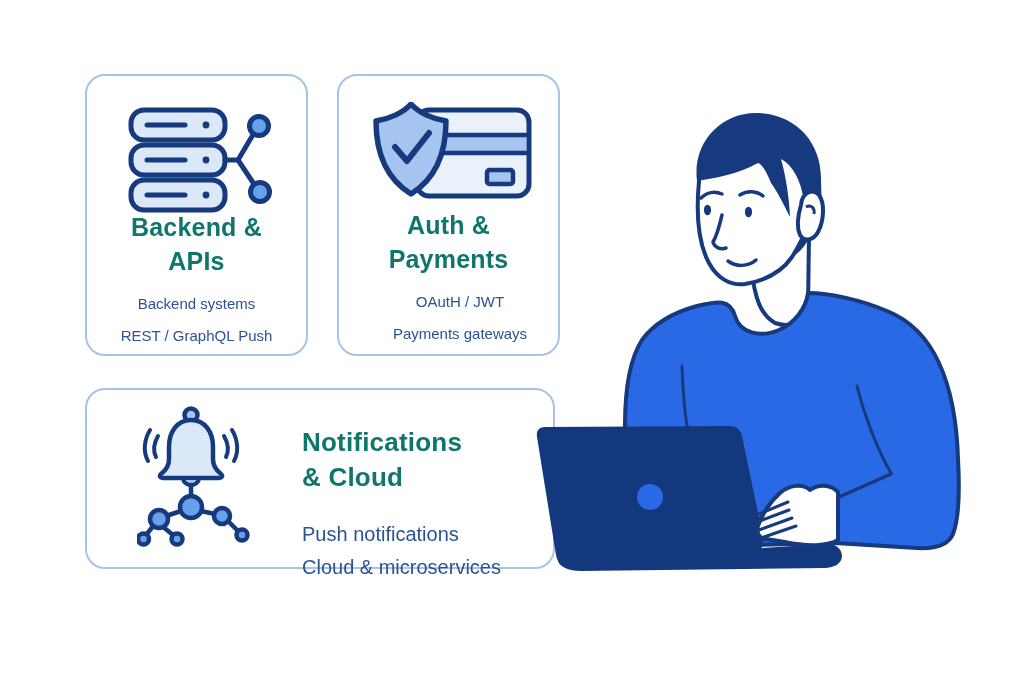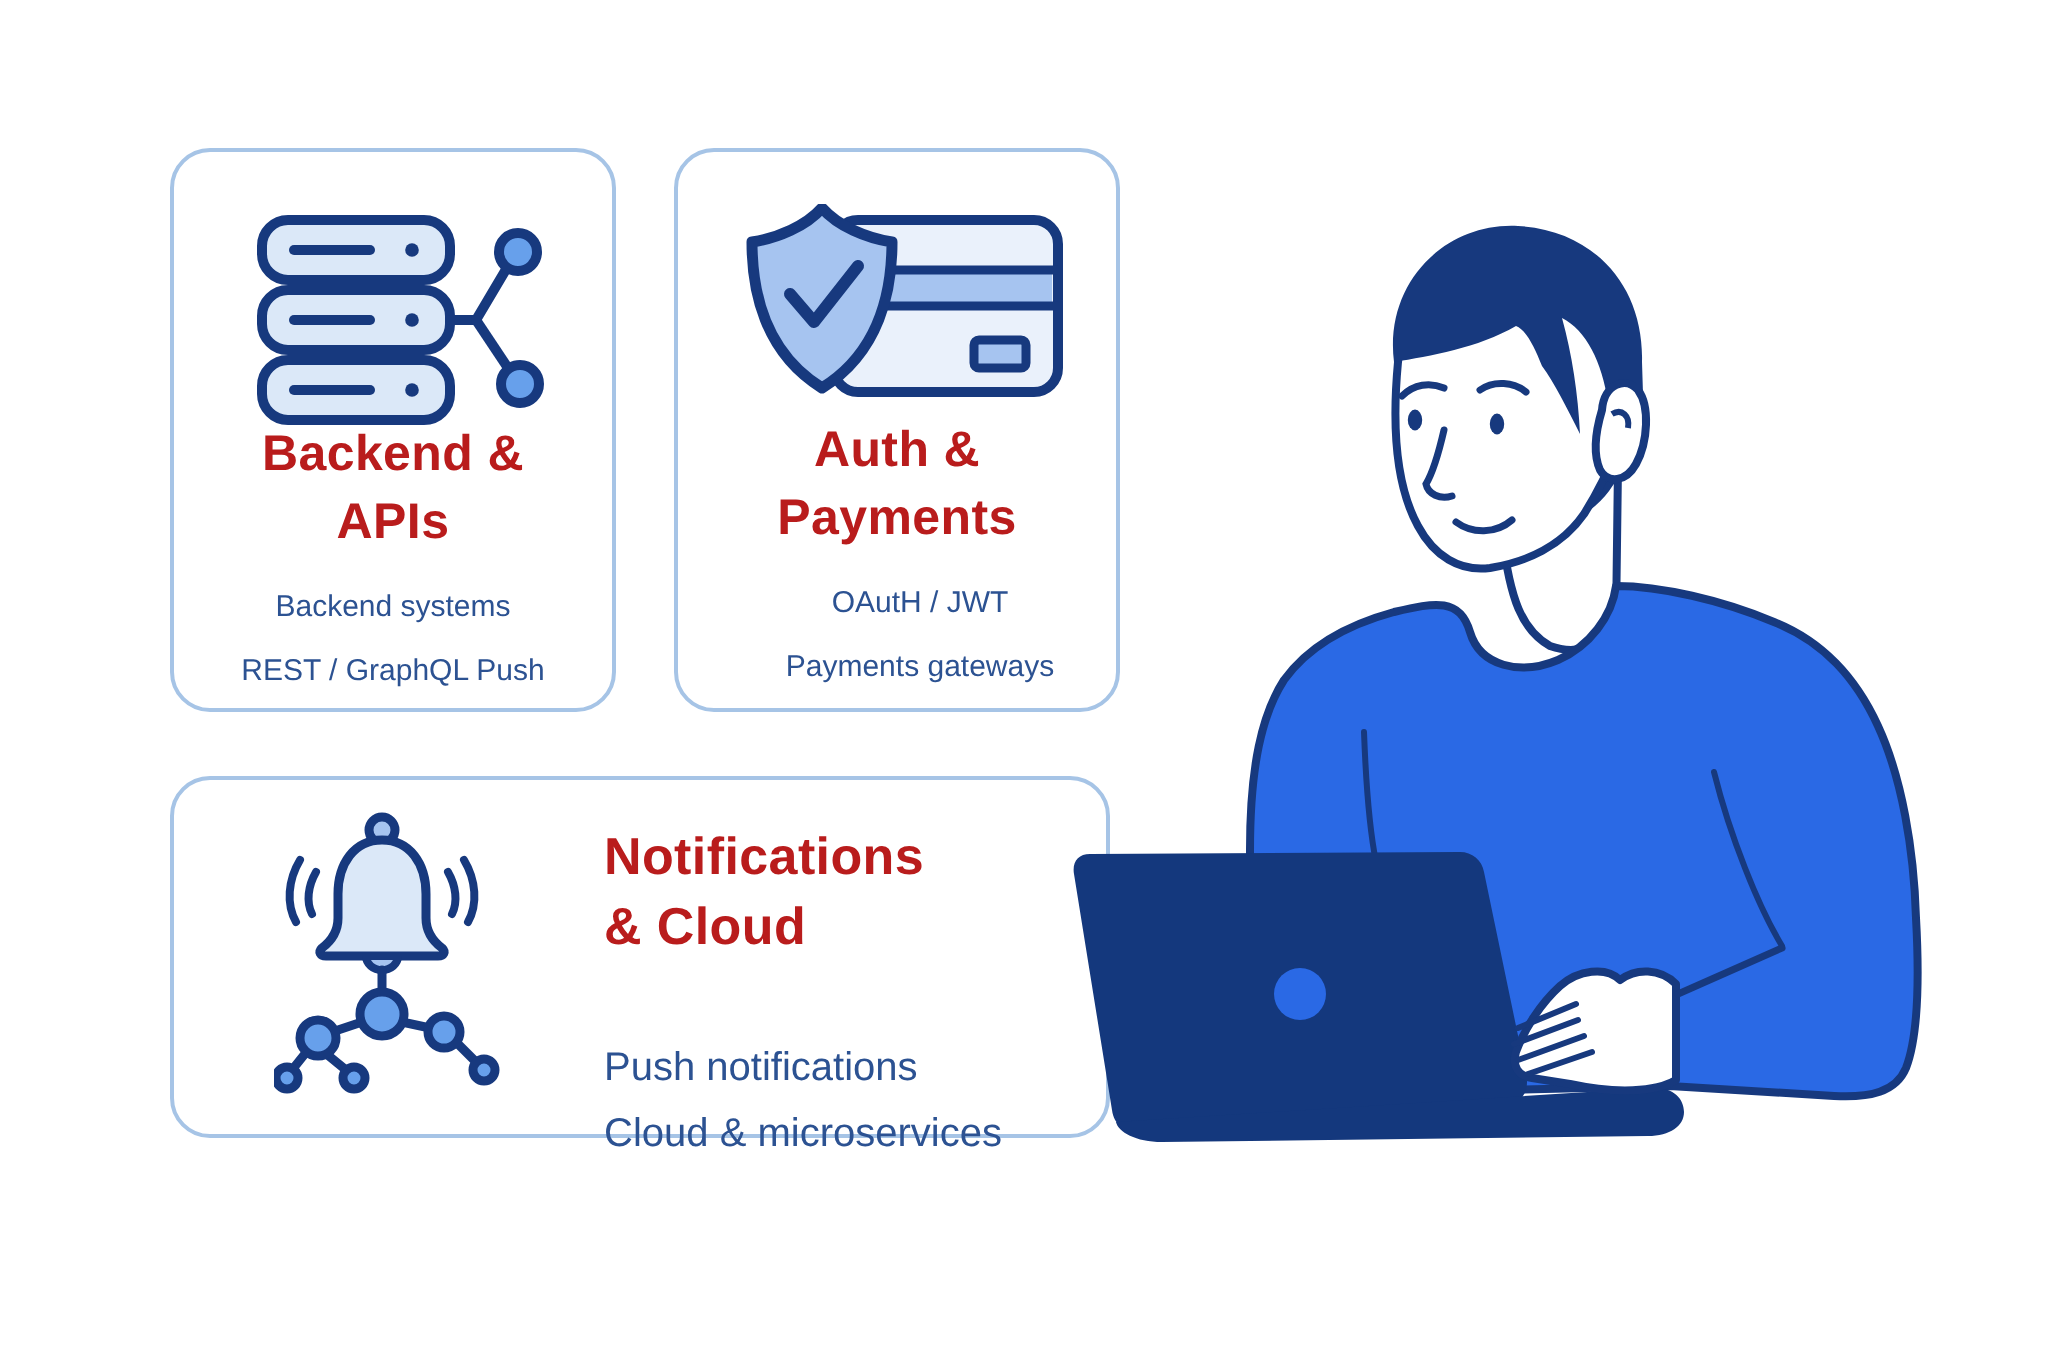--- a/index.html
+++ b/index.html
@@ -8,27 +8,27 @@
     overflow:hidden;font-family:"Liberation Sans",sans-serif;
   }
   .card{
     position:absolute;background:#ffffff;border:2.5px solid #a6c4e6;
     border-radius:20px;box-sizing:border-box;
   }
   .card-sm{width:223px;height:282px;text-align:center;}
   .card-icon{position:absolute;}
   .card-title{
     position:absolute;left:0;right:0;font-weight:bold;font-size:25px;
-    line-height:34px;color:#b91c1c;letter-spacing:0.2px;
+    line-height:34px;color:#0f766e;letter-spacing:0.2px;
   }
   .card-sub{
     position:absolute;left:0;right:0;font-size:15px;line-height:32px;color:#2c5292;
   }
   .card-wide{width:470px;height:181px;}
-  .card-wide .card-title{left:215px;right:auto;top:21px;font-size:26px;line-height:35px;text-align:left;}
+  .card-wide .card-title{left:215px;right:auto;top:35px;font-size:26px;line-height:35px;text-align:left;}
   .card-wide .card-sub{left:215px;right:auto;top:100px;text-align:left;line-height:33px;font-size:20px;margin-top:28px;}
   .person-svg{position:absolute;left:525px;top:85px;width:450px;height:500px;}
 </style>
 </head>
 <body>
 
 <div class="canvas">
 
   <div class="card card-sm" style="left:85px;top:74px;">
     <svg class="card-icon" style="left:36px;top:28px;" width="150" height="112" viewBox="0 0 150 112">

